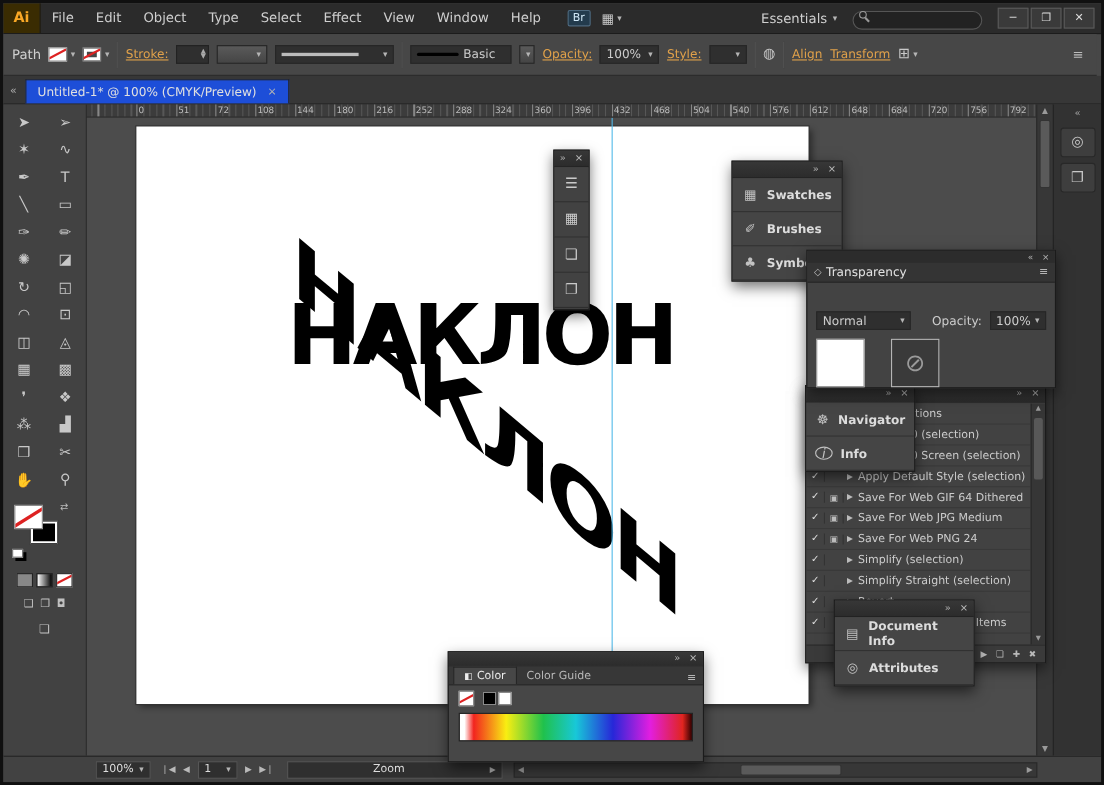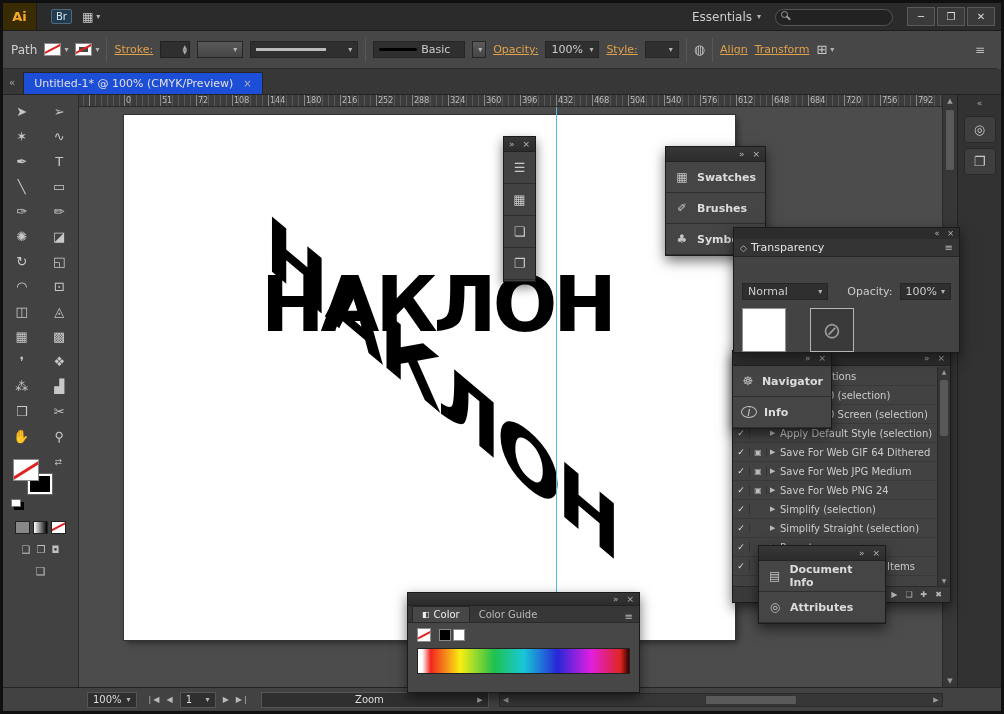--- a/index.html
+++ b/index.html
@@ -120,21 +120,21 @@
               border-radius:3px; display:flex; align-items:center; justify-content:center;
               color:#c9c9c9; font-size:13px; }
 
   
   .statusbar { position:absolute; left:0; bottom:0; right:0; height:24px; background:#424242;
                border-top:1px solid #242424; display:flex; align-items:center; font-size:10px; }
   .zoombox { margin-left:84px; }
   .field { height:16px; background:#2f2f2f; border:1px solid #565656; color:#ddd; display:flex;
            align-items:center; gap:5px; padding:0 5px; }
   .navgrp { display:flex; align-items:center; gap:7px; margin-left:10px; color:#b9b9b9; font-size:8px; }
-  .statusbox { width:228px; margin-left:12px; justify-content:space-between; }
+  .statusbox { width:196px; margin-left:12px; justify-content:space-between; }
   .hscroll { flex:1; height:14px; margin:0 6px 0 10px; background:#373737; border:1px solid #2a2a2a;
              position:relative; }
   .harrow { position:absolute; top:0; bottom:0; width:12px; text-align:center; font-size:7px;
             color:#9a9a9a; line-height:13px; }
   .harrow.left { left:0; } .harrow.right { right:0; }
   .hthumb { position:absolute; left:205px; width:92px; top:1px; bottom:1px; background:#5a5a5a;
             border:1px solid #333; border-radius:2px; }
   .sb-corner { width:52px; }
 
   
@@ -213,20 +213,32 @@
               background:linear-gradient(90deg,#fff 0%,#fff 2%,#f2241f 6%,#f9ee12 20%,#20c14c 36%,
                           #18c8d8 50%,#2727d8 66%,#e21ee0 82%,#e0251f 96%,#300 100%); }
 </style>
 </head>
 <body>
 
 <div class="app">
 
   <div class="titlebar">
     <div class="ai-logo">Ai</div>
+    <div class="menus">
+
+    <span class="menu-item">File</span>
+        <span class="menu-item">Edit</span>
+        <span class="menu-item">Object</span>
+        <span class="menu-item">Type</span>
+        <span class="menu-item">Select</span>
+        <span class="menu-item">Effect</span>
+        <span class="menu-item">View</span>
+        <span class="menu-item">Window</span>
+        <span class="menu-item">Help</span>
+      </div>
     <div class="tb-icons">
       <span class="br-badge">Br</span>
       <span class="arrange">
         <span>▦</span>
         <span class="caret">▾</span>
       </span>
     </div>
     <div class="tb-right">
       <span class="workspace-switcher">
         <span>Essentials</span>

